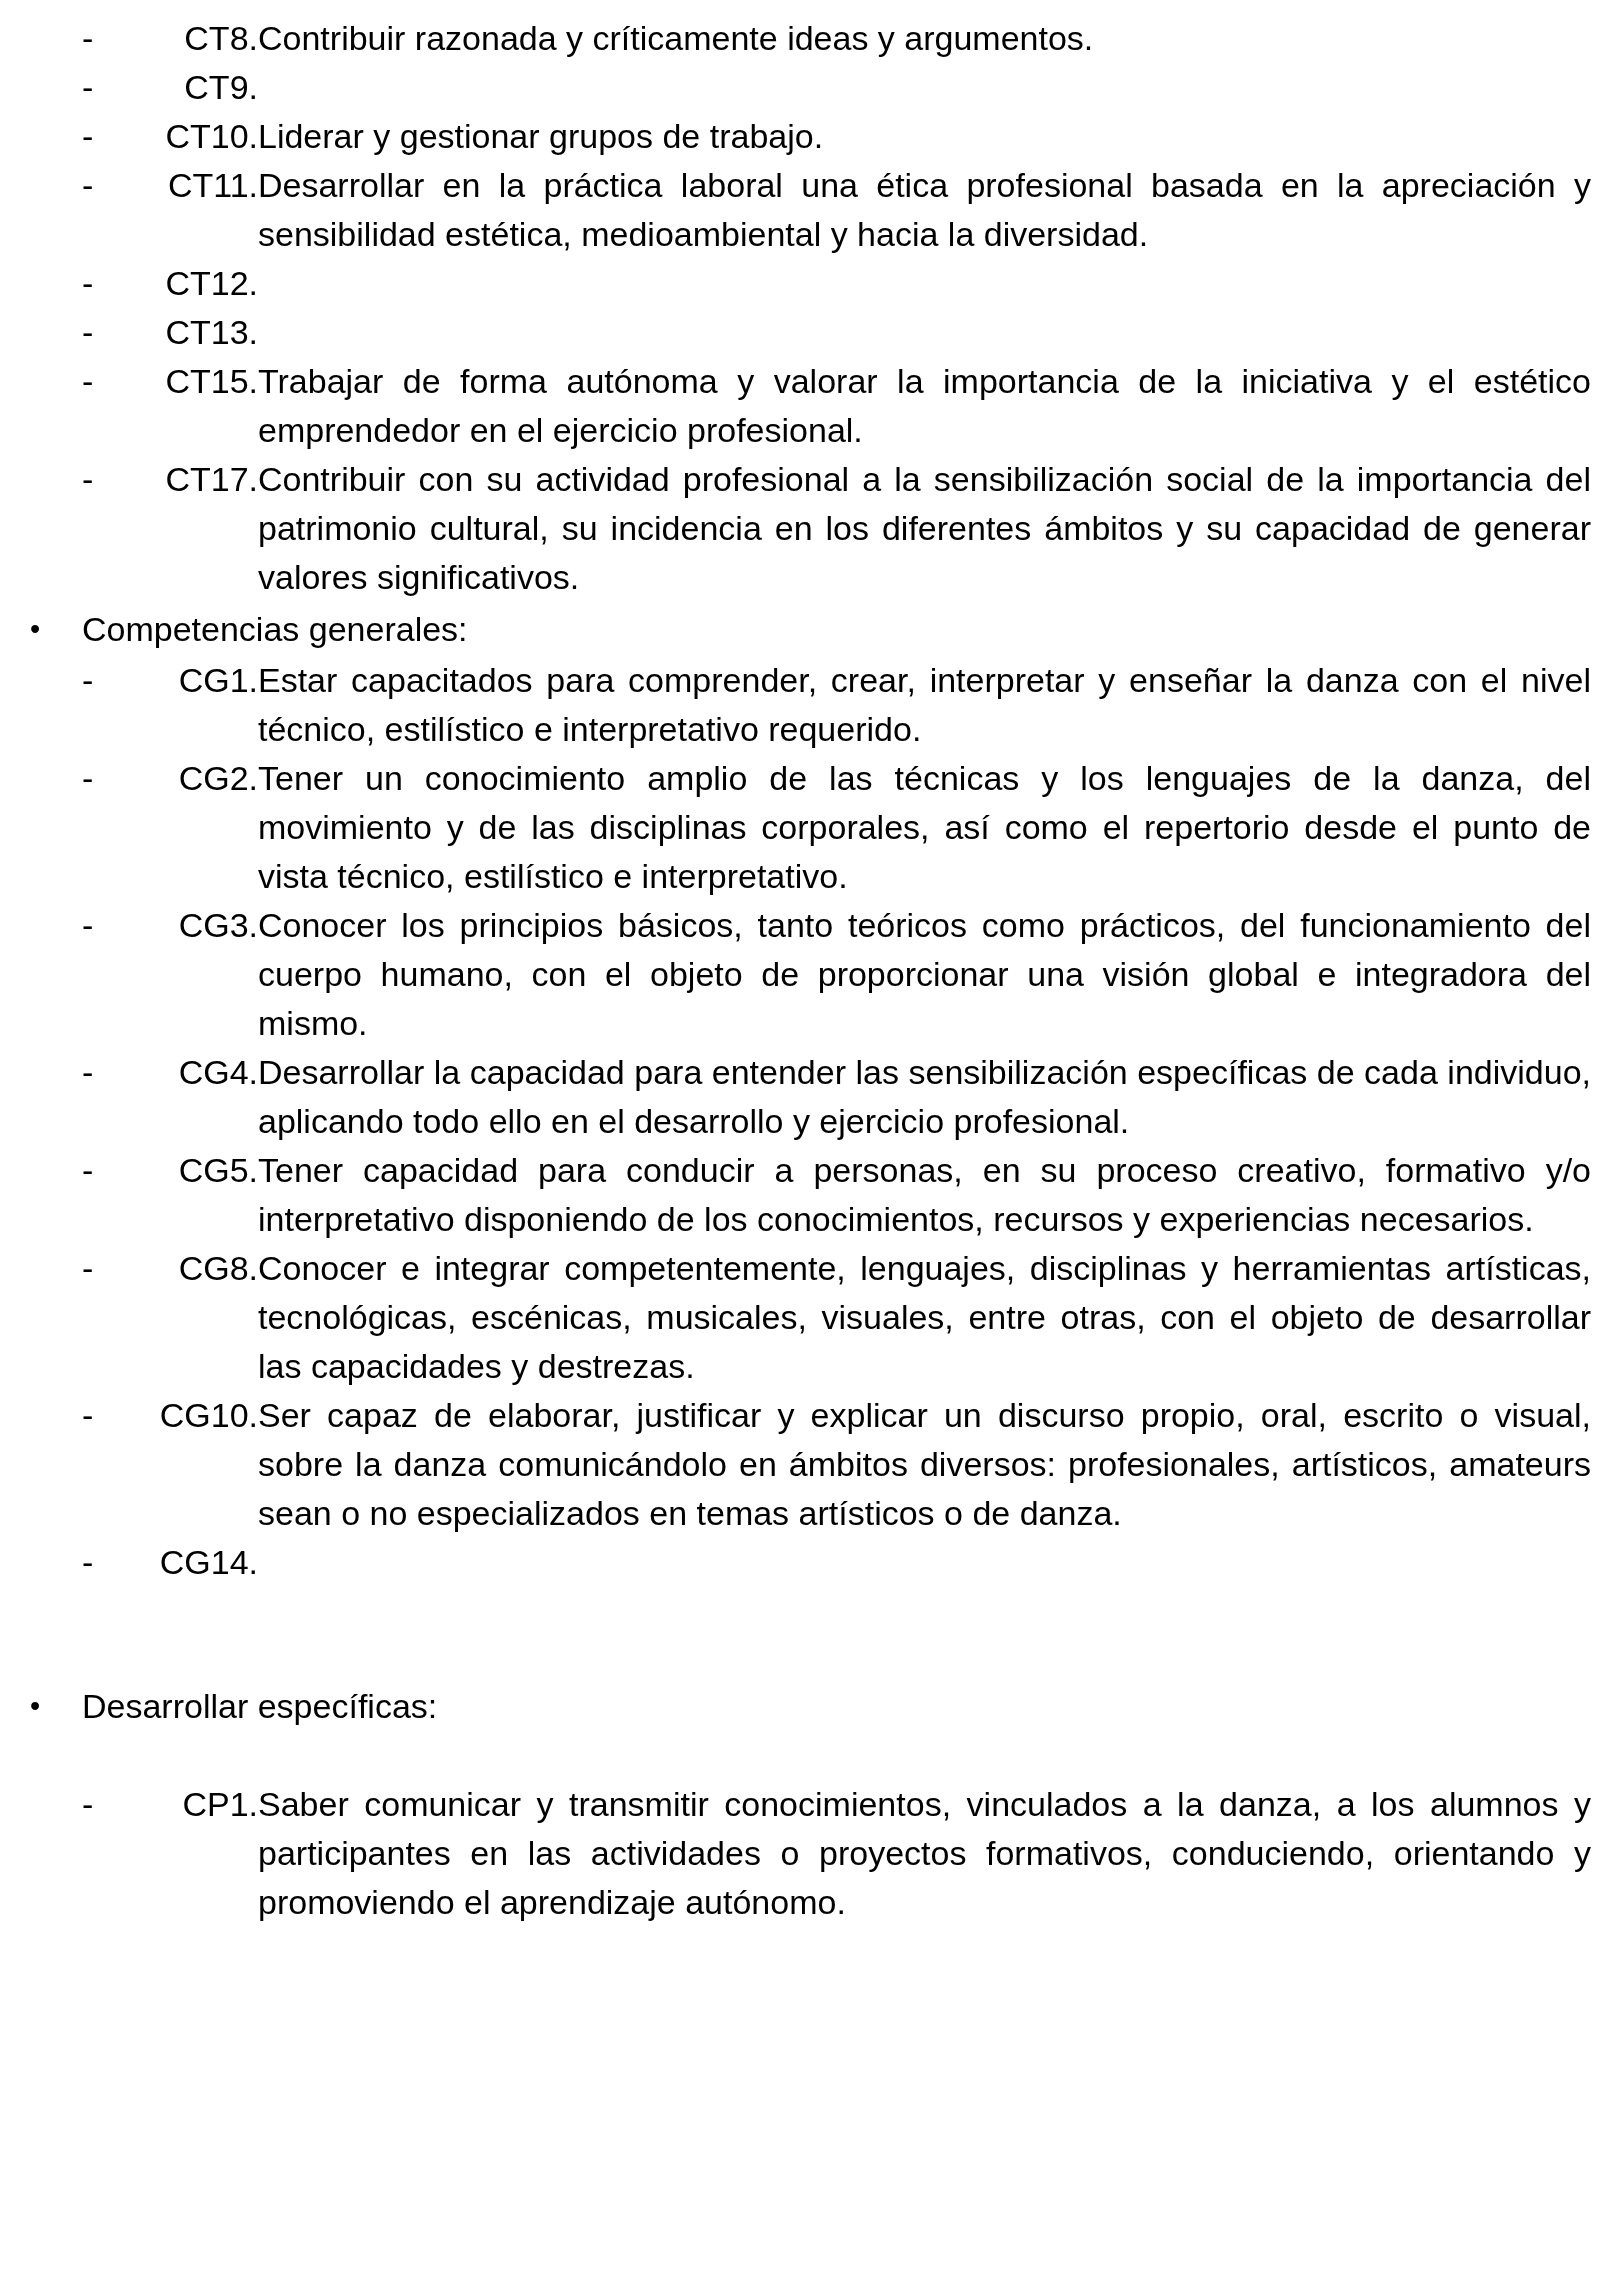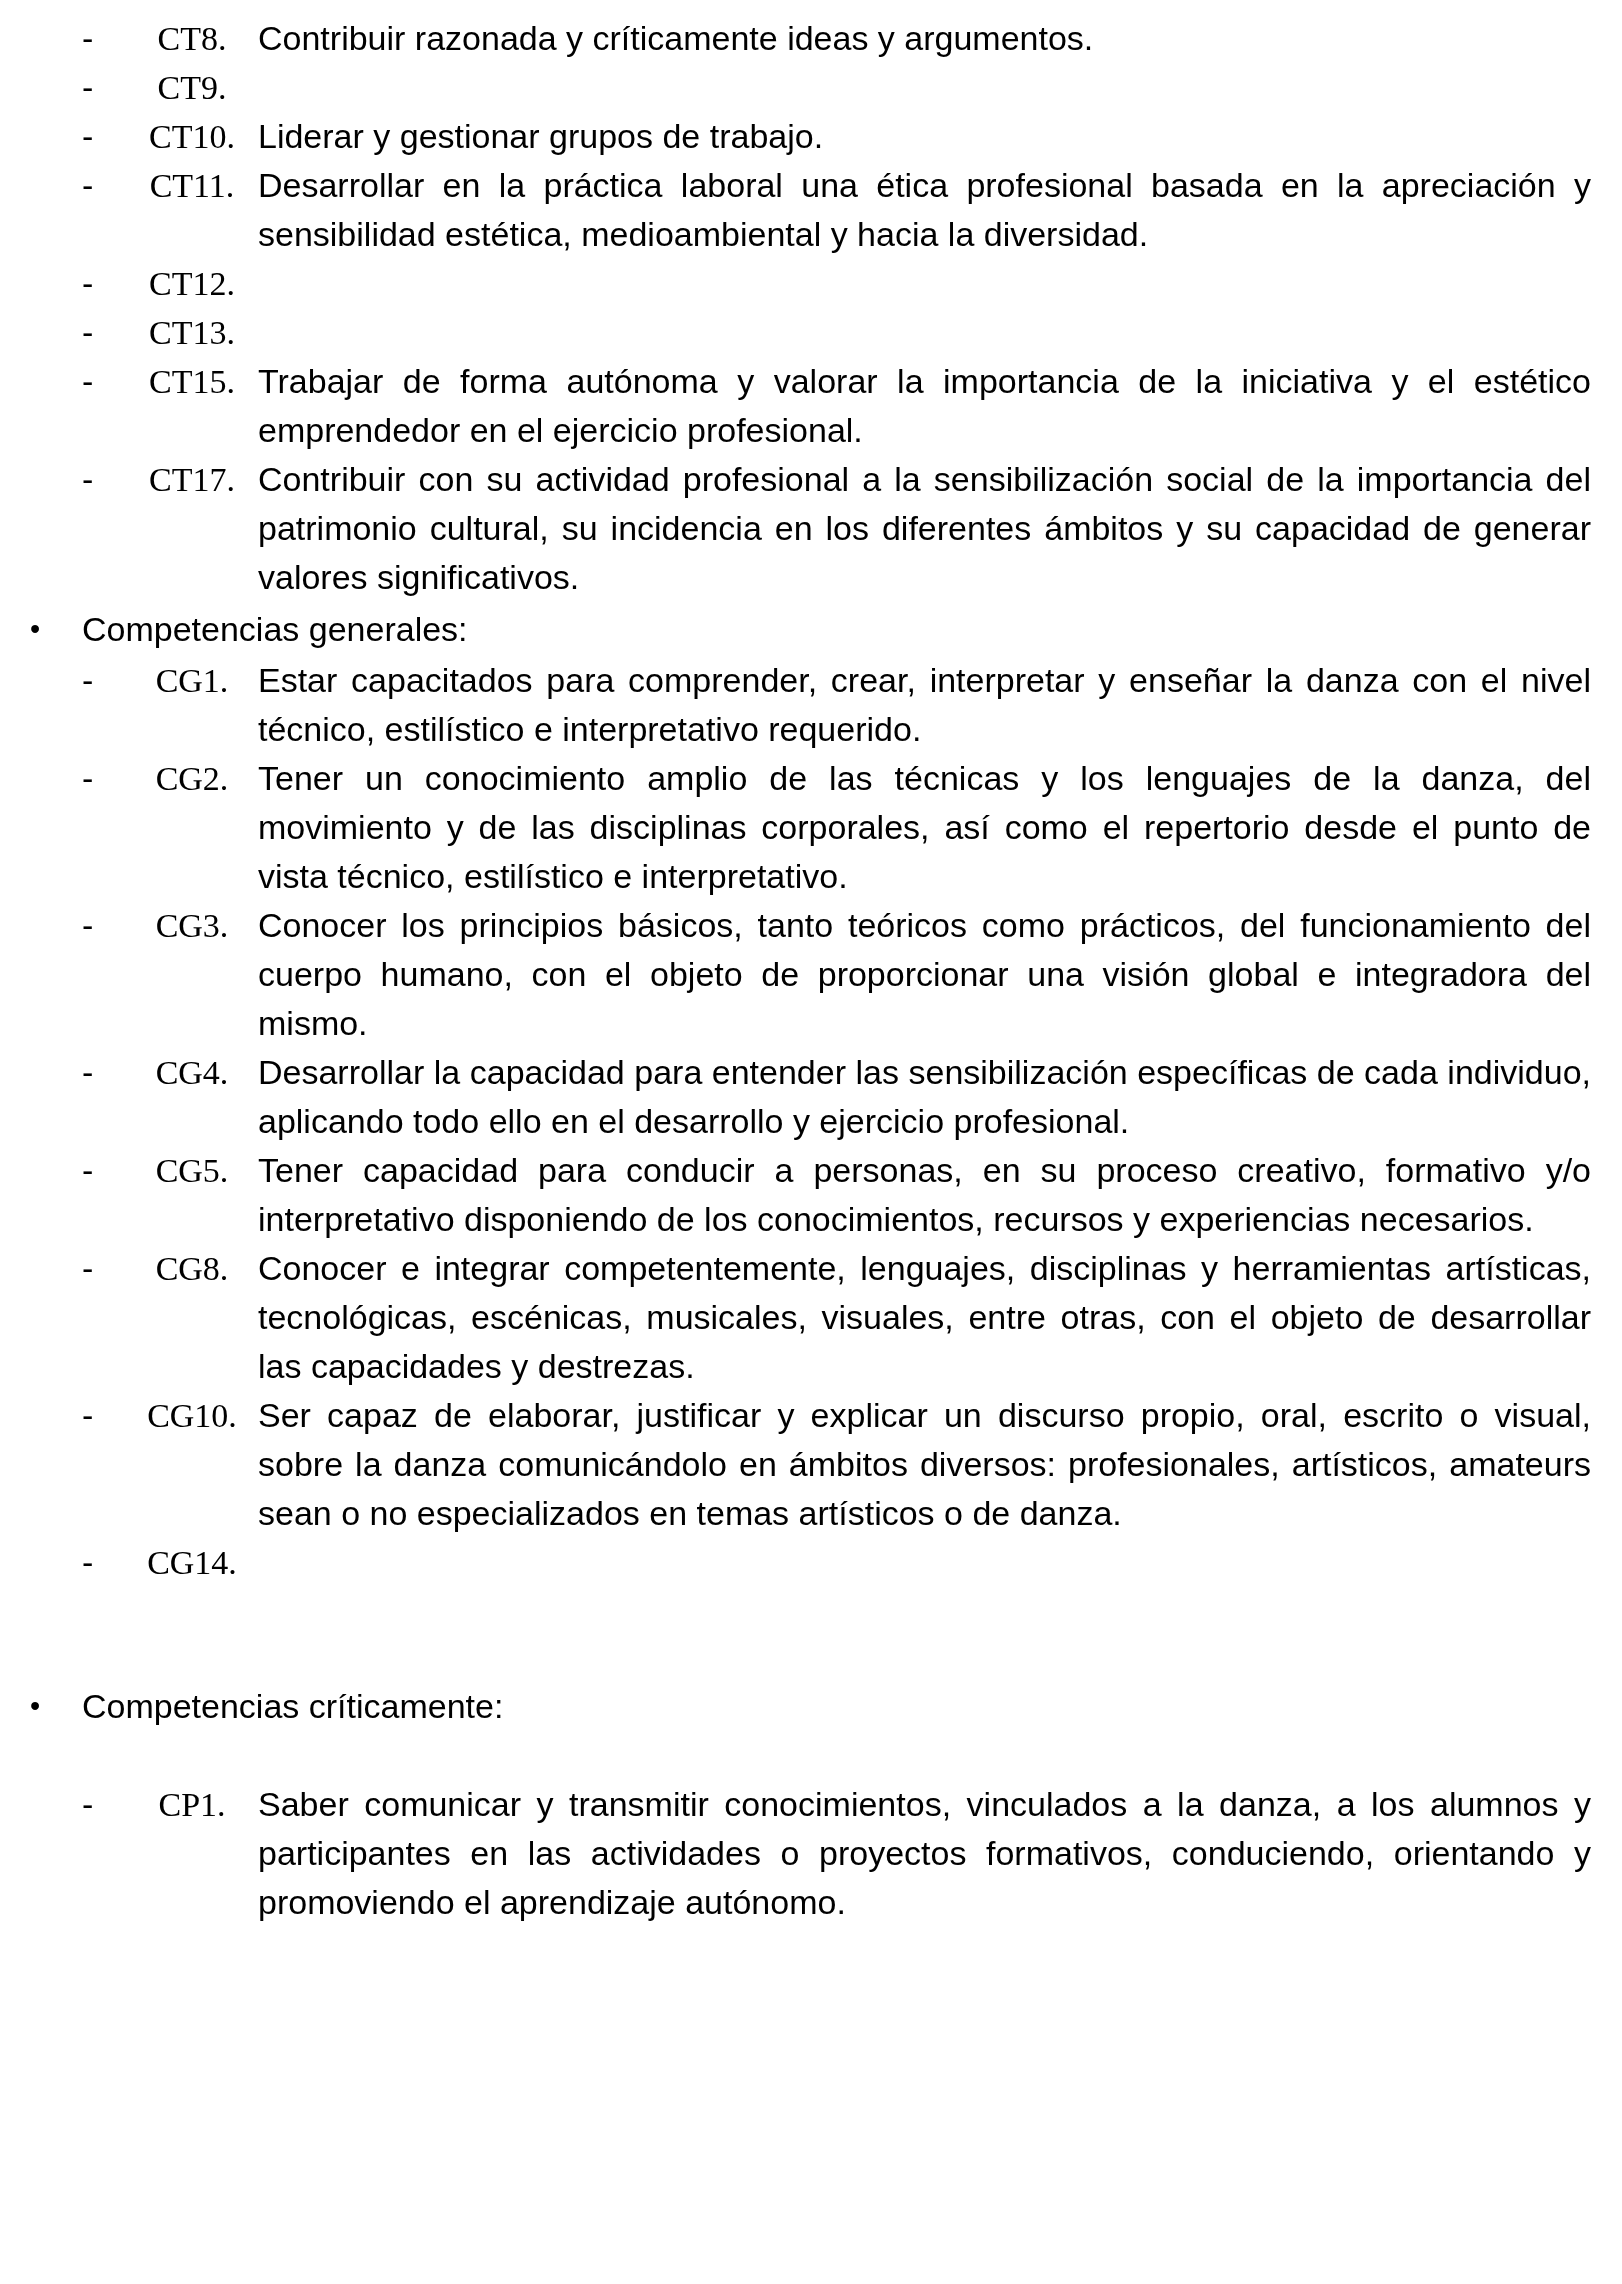--- a/index.html
+++ b/index.html
@@ -19,21 +19,21 @@
     font-size: 34px;
     line-height: 49px;
   }
   .item {
     display: grid;
     grid-template-columns: 44px 132px 1fr;
     margin-left: 52px;
     align-items: start;
   }
   .item .marker { text-align: left; }
-  .item .code   { text-align: center; white-space: nowrap; font-family: Liberation Serif, serif; }
+  .item .code   { text-align: right; white-space: nowrap; }
   .item .text   {
     text-align: justify;
     text-justify: inter-word;
   }
   .section-header {
     display: grid;
     grid-template-columns: 52px 1fr;
     align-items: start;
   }
   .section-header .bullet {
@@ -126,21 +126,21 @@
     <span class="code">CG10.</span>
     <p class="text">Ser capaz de elaborar, justificar y explicar un discurso propio, oral, escrito o visual, sobre la danza comunicándolo en ámbitos diversos: profesionales, artísticos, amateurs sean o no especializados en temas artísticos o de danza.</p>
   </div>
   <div class="item">
     <span class="marker">-</span>
     <span class="code">CG14.</span>
   </div>
 
   <div class="section-header sh-especificas">
     <span class="bullet">•</span>
-    <span class="header-text">Competencias críticamente:</span>
+    <span class="header-text">Desarrollar específicas:</span>
   </div>
 
   <div class="item">
     <span class="marker">-</span>
     <span class="code">CP1.</span>
     <p class="text">Saber comunicar y transmitir conocimientos, vinculados a la danza, a los alumnos y participantes en las actividades o proyectos formativos, conduciendo, orientando y promoviendo el aprendizaje autónomo.</p>
   </div>
 
 </div>
 

